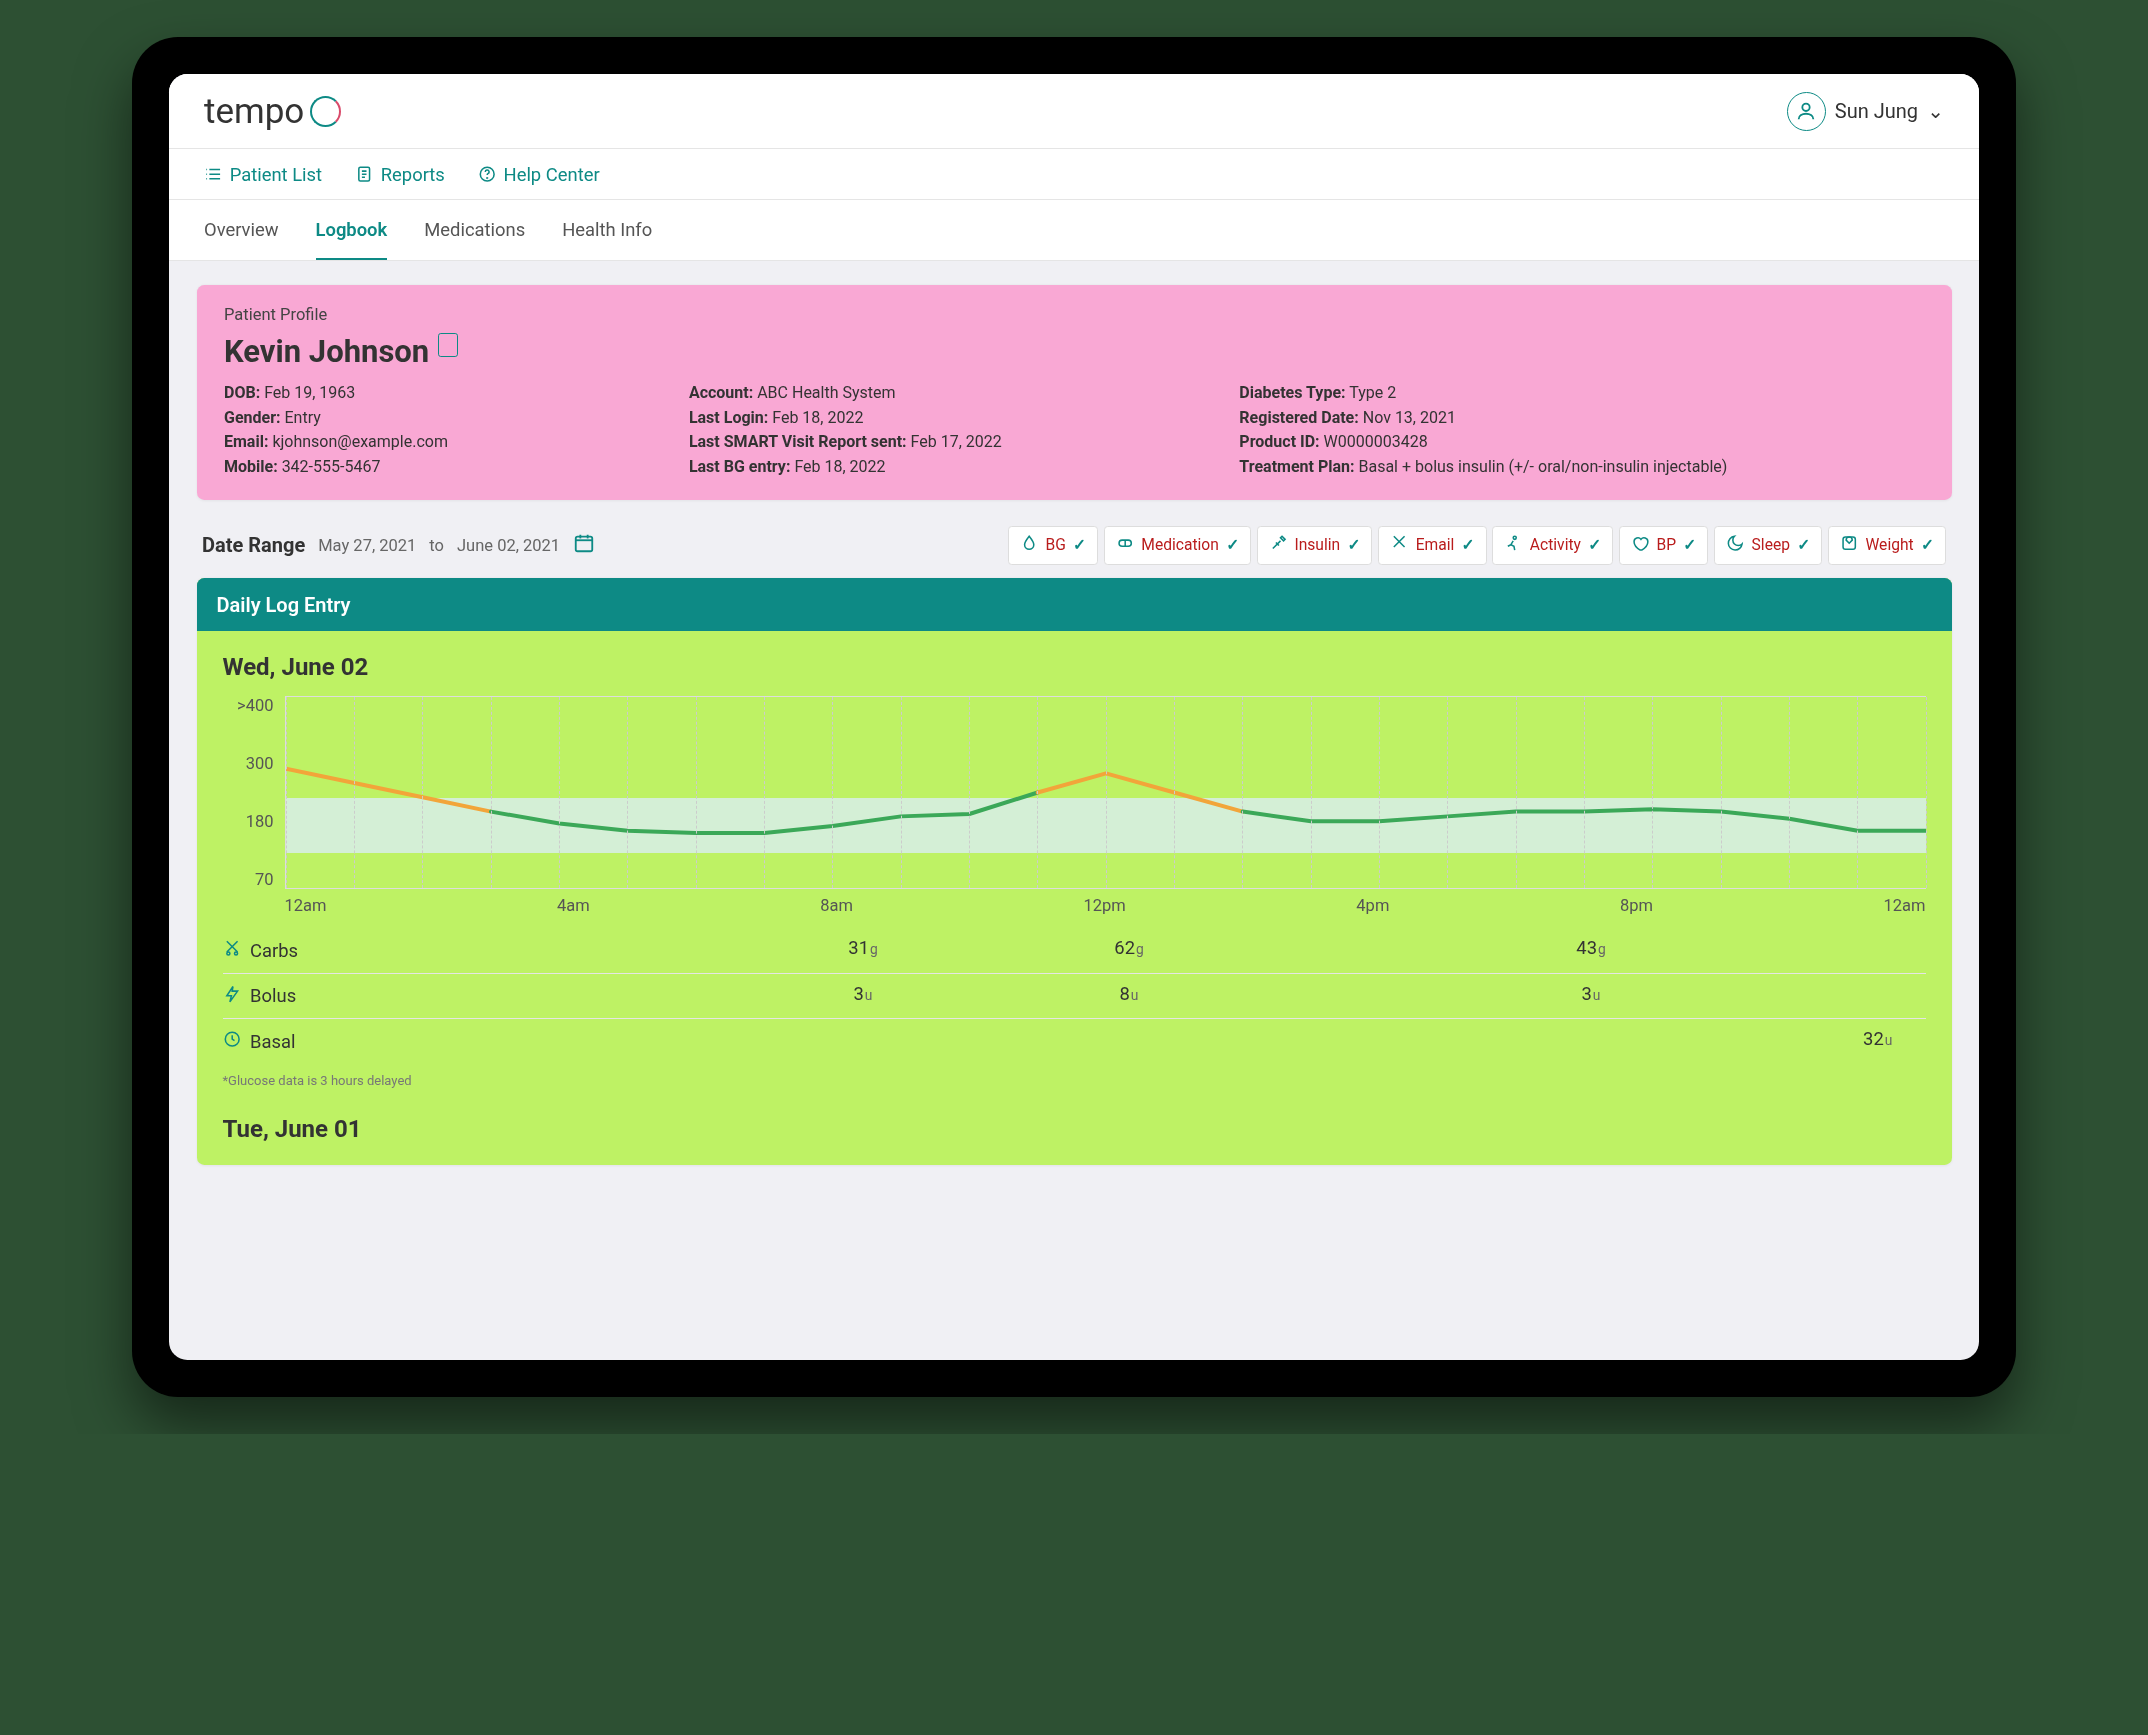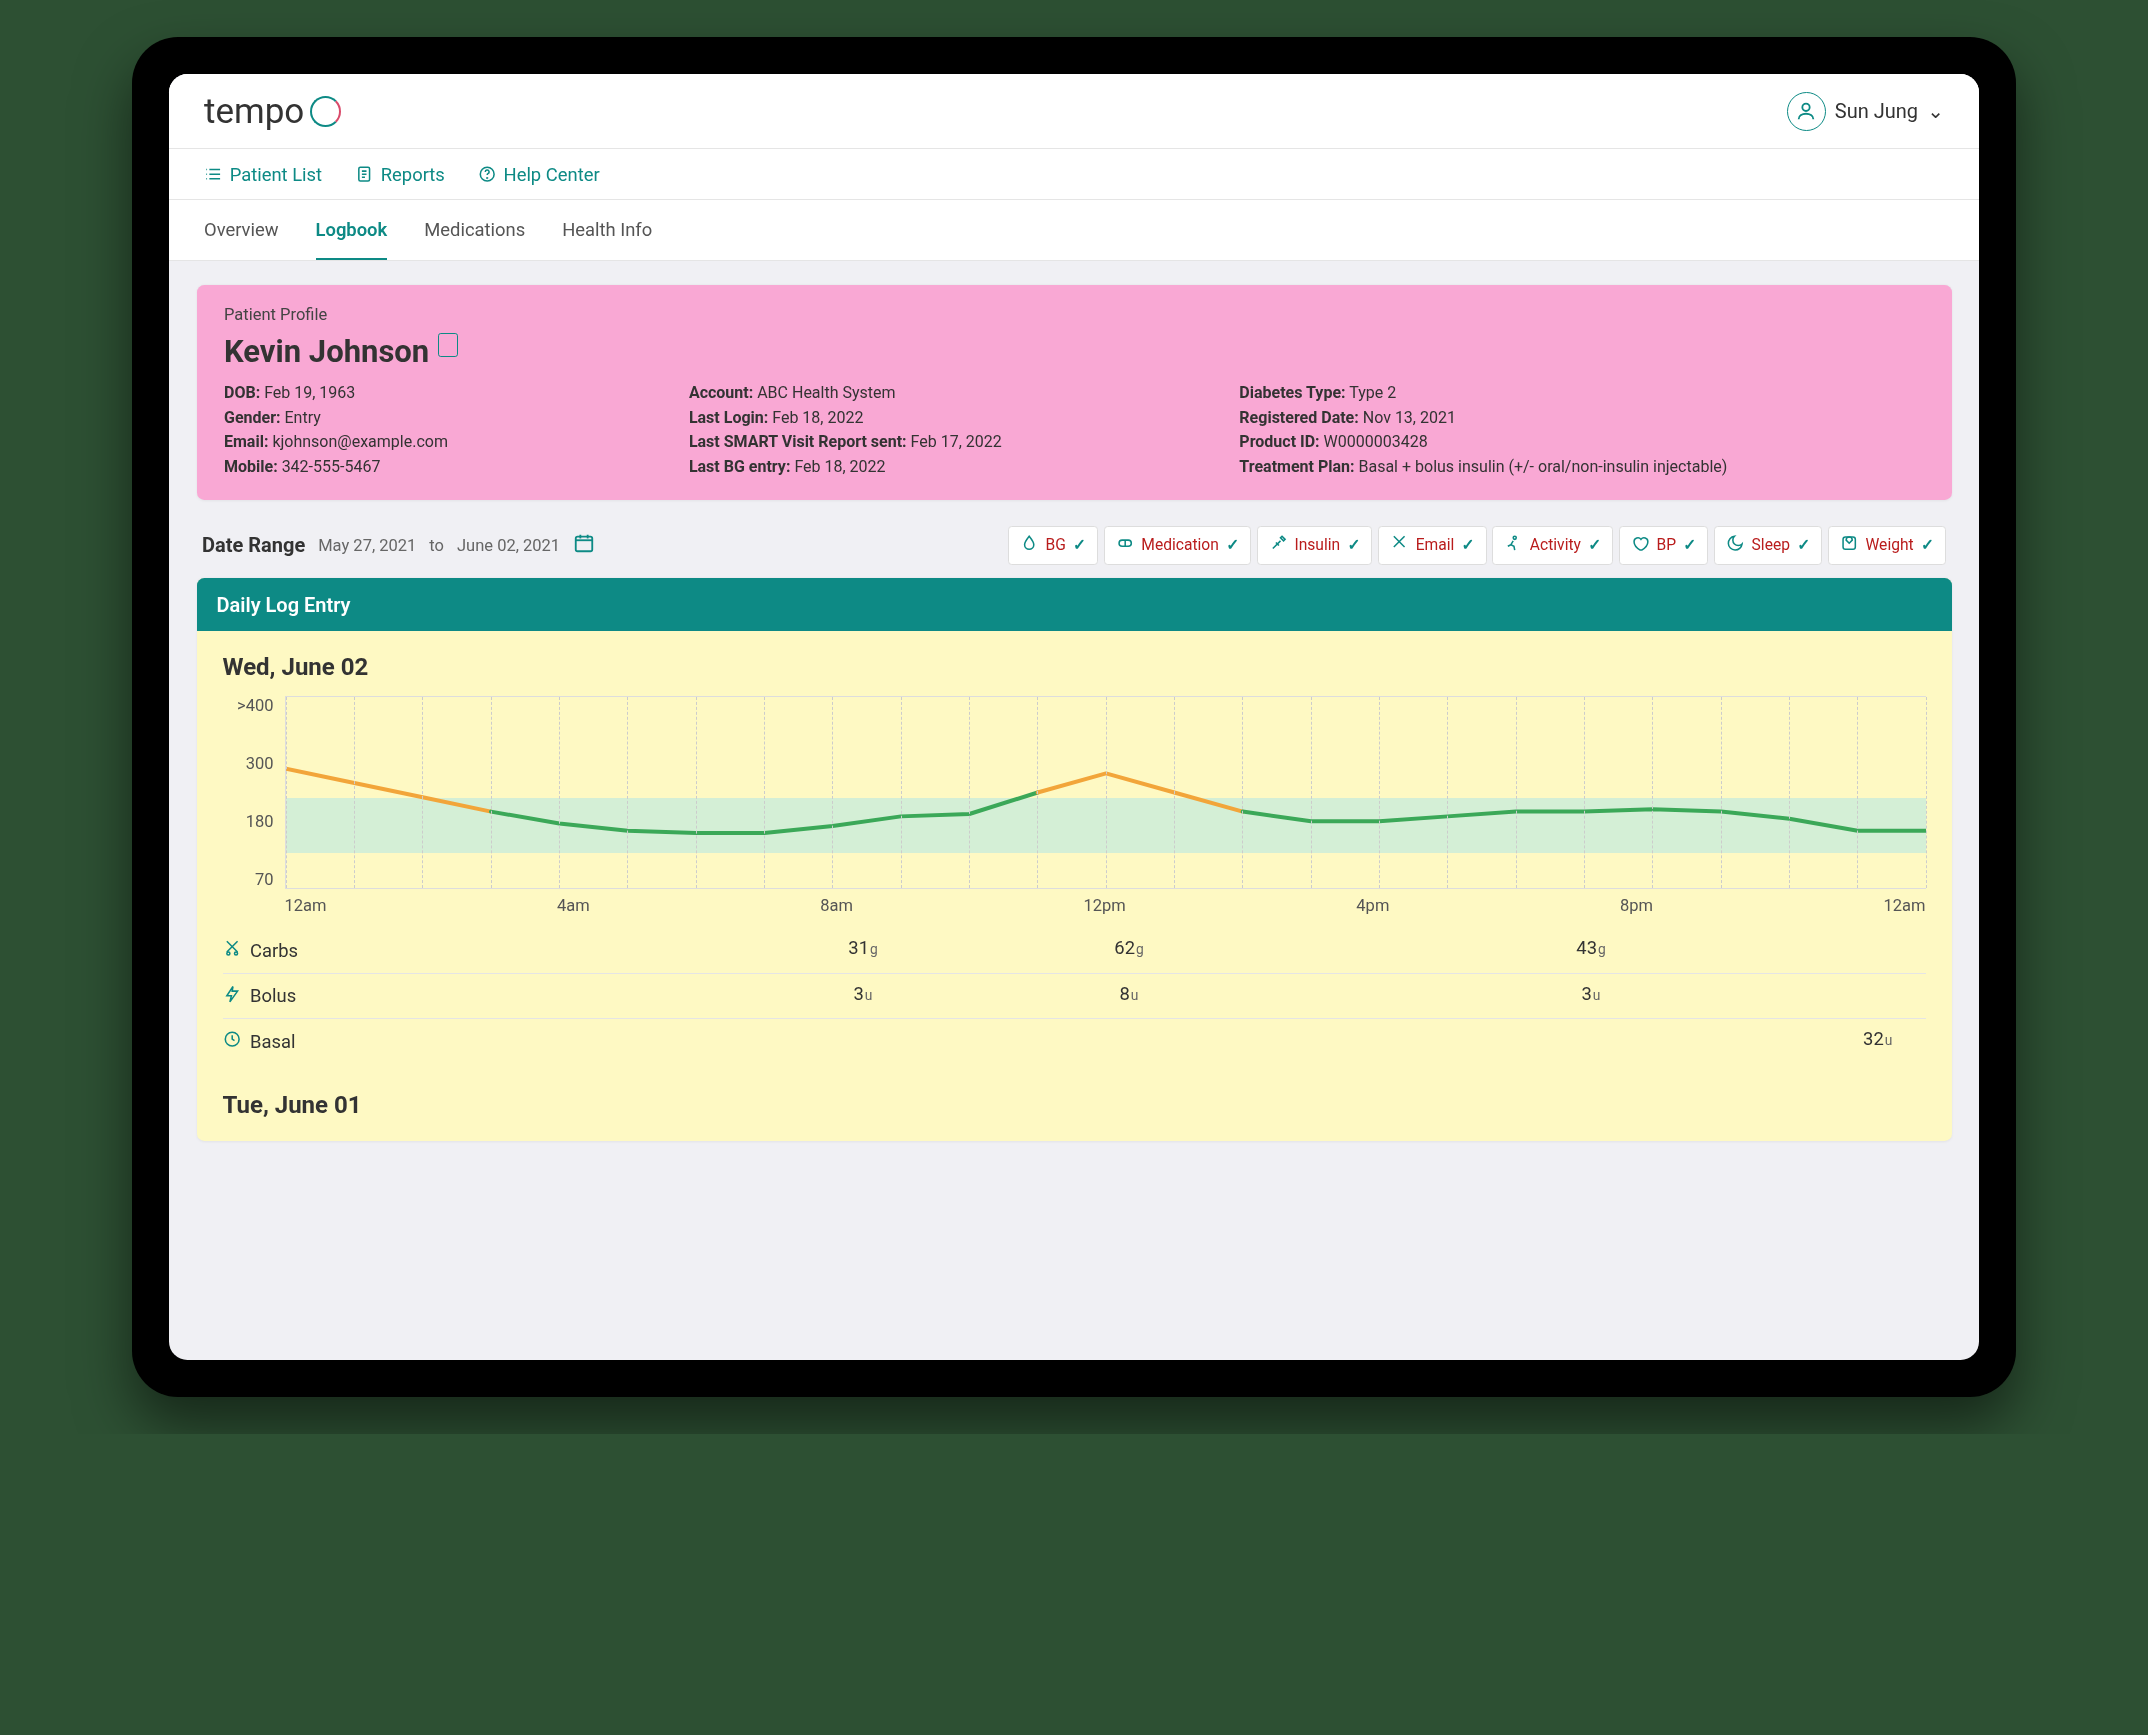--- a/index.html
+++ b/index.html
@@ -160,21 +160,21 @@
   border: 0.9px solid #ddd;
   border-radius: 3.7px;
   padding: 7.3px 11px;
   font-size: 15.6px;
   color: #0d8a85;
   cursor: pointer;
   background: #fff;
 }
 .filter .txt { color: #b91c1c; }
 .check { color: #0d8a85; font-weight: 800; }
-.log-section { background: #fef9c3; border-radius: 7.3px; overflow: hidden; box-shadow: 0 0.9px 2.8px rgba(0,0,0,0.06); }
+.log-section { background: #bef264; border-radius: 7.3px; overflow: hidden; box-shadow: 0 0.9px 2.8px rgba(0,0,0,0.06); }
 .log-header {
   background: #0d8a85;
   color: #fff;
   font-size: 20px;
   font-weight: 600;
   padding: 14.7px 20px;
 }
 .log-body { padding: 22px 26px; }
 .day-title { font-size: 24px; font-weight: 700; color: #333; margin-bottom: 14.7px; }
 .chart-area { margin-bottom: 13px; }
@@ -496,20 +496,21 @@
                     <path d="M12 7v5l3 2"></path>
                   </svg>
             </span>
             <span>Basal</span>
           </div>
           <div class="row-vals" id="basal-vals">
                 <div class="posval" style="left: 97%;"><span>32</span><span class="unit">u</span></div>
               </div>
         </div>
 
+        <div class="footnote">*Glucose data is 3 hours delayed</div>
 
         <div class="next-day">Tue, June 01</div>
       </div>
     </div>
 
   </div>
 </div>
 </div>
 
 

